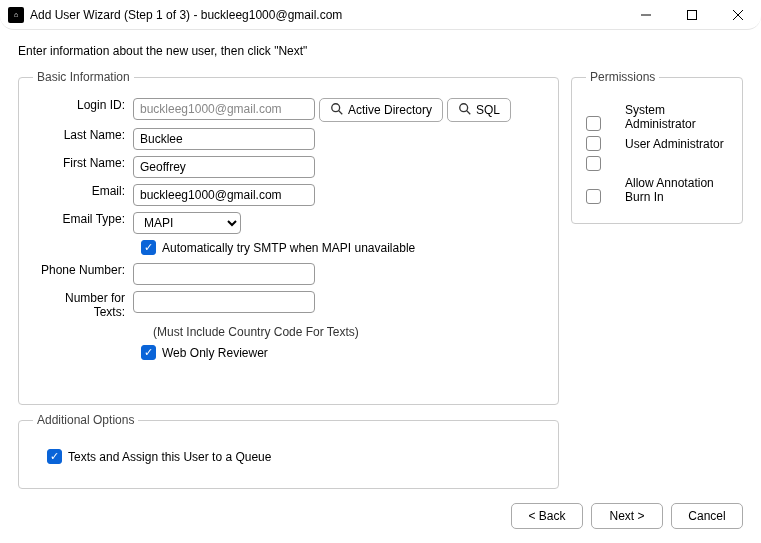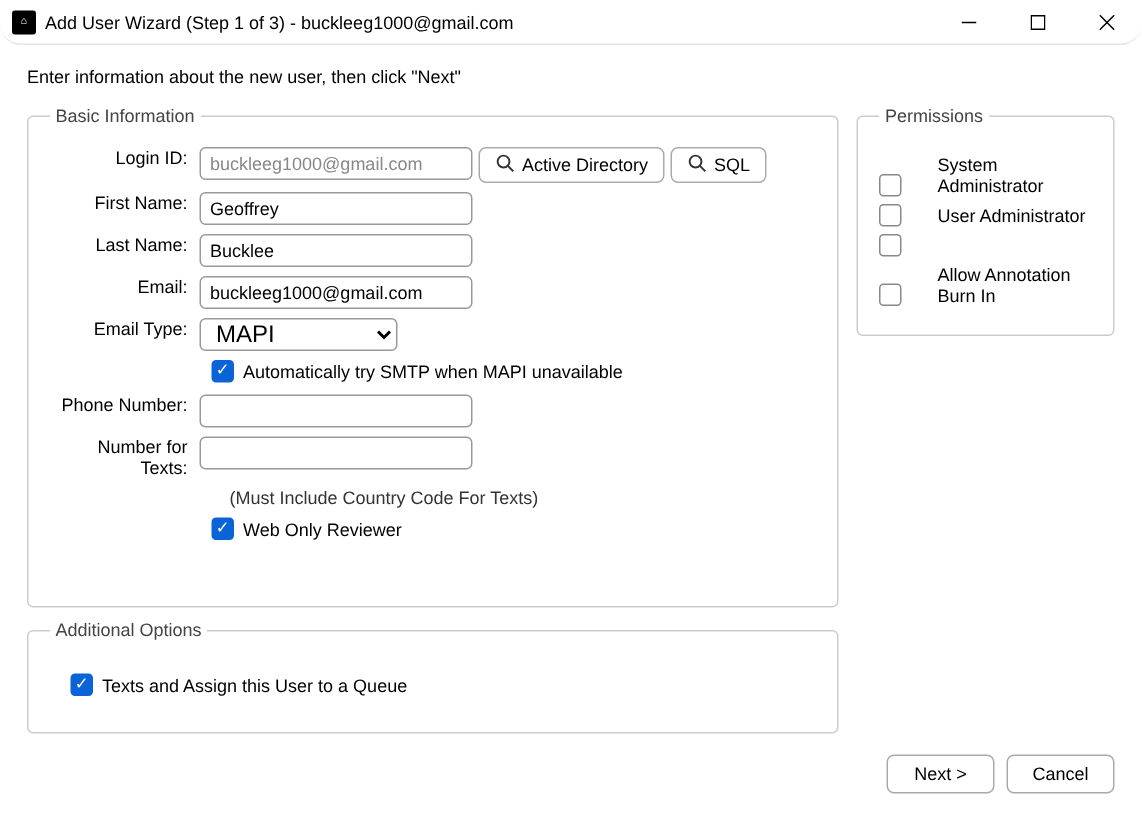--- a/index.html
+++ b/index.html
@@ -82,26 +82,26 @@
       width: 182px;
       height: 22px;
       border: 1px solid #999;
       border-radius: 4px;
       padding: 0 6px;
       font-size: 12px;
       font-family: inherit;
     }
     .text-input.disabled { color: #888; background: #fff; }
     .select-input {
-      width: 132px;
+      width: 108px;
       height: 22px;
       border: 1px solid #999;
       border-radius: 4px;
       padding: 0 6px;
-      font-size: 16px;
+      font-size: 12px;
       font-family: inherit;
       background: #fff;
     }
     .ad-btn {
       height: 24px;
       border: 1px solid #aaa;
       border-radius: 5px;
       background: #fff;
       padding: 0 10px;
       font-size: 12px;
@@ -223,27 +223,27 @@
               <svg viewBox="0 0 16 16">
                   <circle cx="6.5" cy="6.5" r="4.5" fill="none" stroke="#333" stroke-width="1.5"></circle>
                   <line x1="10" y1="10" x2="14" y2="14" stroke="#333" stroke-width="1.5"></line>
                 </svg>
             </span>
             <span>SQL</span>
           </button>
         </div>
 
         <div class="row">
+          <span class="label">Last Name:</span>
+          <input class="text-input" value="Bucklee" style="">
+        </div>
+
+        <div class="row">
           <span class="label">First Name:</span>
           <input class="text-input" value="Geoffrey" style="">
-        </div>
-
-        <div class="row">
-          <span class="label">Last Name:</span>
-          <input class="text-input" value="Bucklee" style="">
         </div>
 
         <div class="row">
           <span class="label">Email:</span>
           <input class="text-input" value="buckleeg1000@gmail.com" style="">
         </div>
 
         <div class="row">
           <span class="label">Email Type:</span>
           <select class="select-input">
@@ -299,16 +299,17 @@
       </div>
       <div class="perm-row">
         <span class="custom-check unchecked"></span>
         <span>Allow Annotation Burn In</span>
       </div>
     </fieldset>
 
   </div>
 
   <div class="footer">
+    <button class="footer-btn">&lt; Back</button>
     <button class="footer-btn">Next &gt;</button>
     <button class="footer-btn">Cancel</button>
   </div>
 </div>
 
 </body></html>

